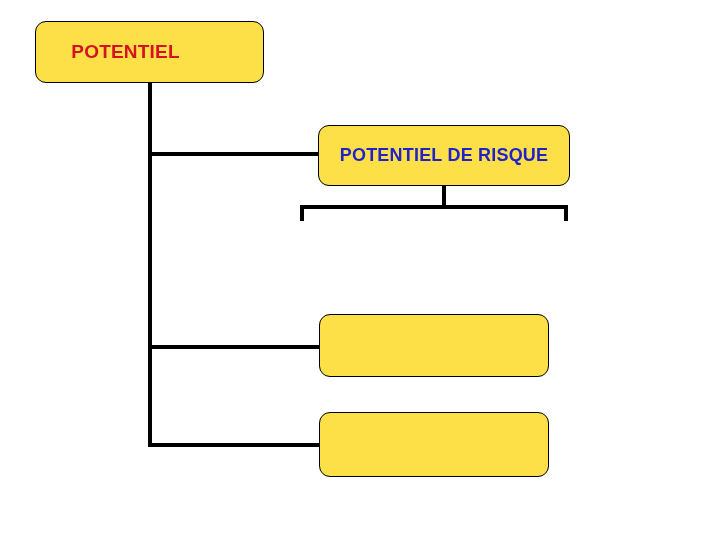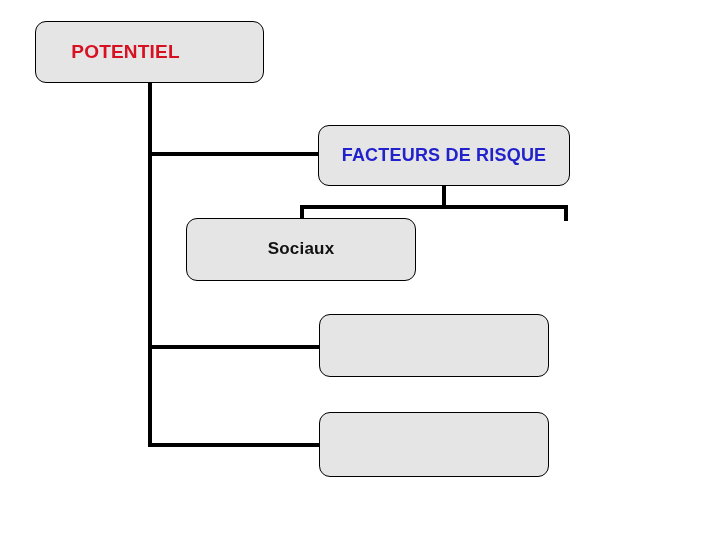--- a/index.html
+++ b/index.html
@@ -13,21 +13,21 @@
   #canvas {
     position: relative;
     width: 720px;
     height: 540px;
     background: #ffffff;
     overflow: hidden;
   }
   .node {
     position: absolute;
     box-sizing: border-box;
-    background: #e5e5e5;
+    background: #fde047;
     border: 1.5px solid #000000;
     border-radius: 11px;
     display: flex;
     align-items: center;
     justify-content: center;
     text-align: center;
     z-index: 3;
   }
   .node-label {
     font-weight: bold;
@@ -155,26 +155,23 @@
   <div class="connector conn-facteurs-stem"></div>
   <div class="connector conn-facteurs-bar"></div>
   <div class="connector conn-drop-sociaux"></div>
   <div class="connector conn-drop-psycho"></div>
 
   <div class="node node-potentiel">
     <span class="node-label">POTENTIEL</span>
   </div>
 
   <div class="node node-facteurs">
-    <span class="node-label">FACTEURS DE RISQUE</span>
+    <span class="node-label">POTENTIEL DE RISQUE</span>
   </div>
 
-  <div class="node node-sociaux">
-    <span class="node-label">Sociaux</span>
-  </div>
 
 
   <div class="node node-empty-1">
     <span class="node-label"></span>
   </div>
 
   <div class="node node-empty-2">
     <span class="node-label"></span>
   </div>
 

